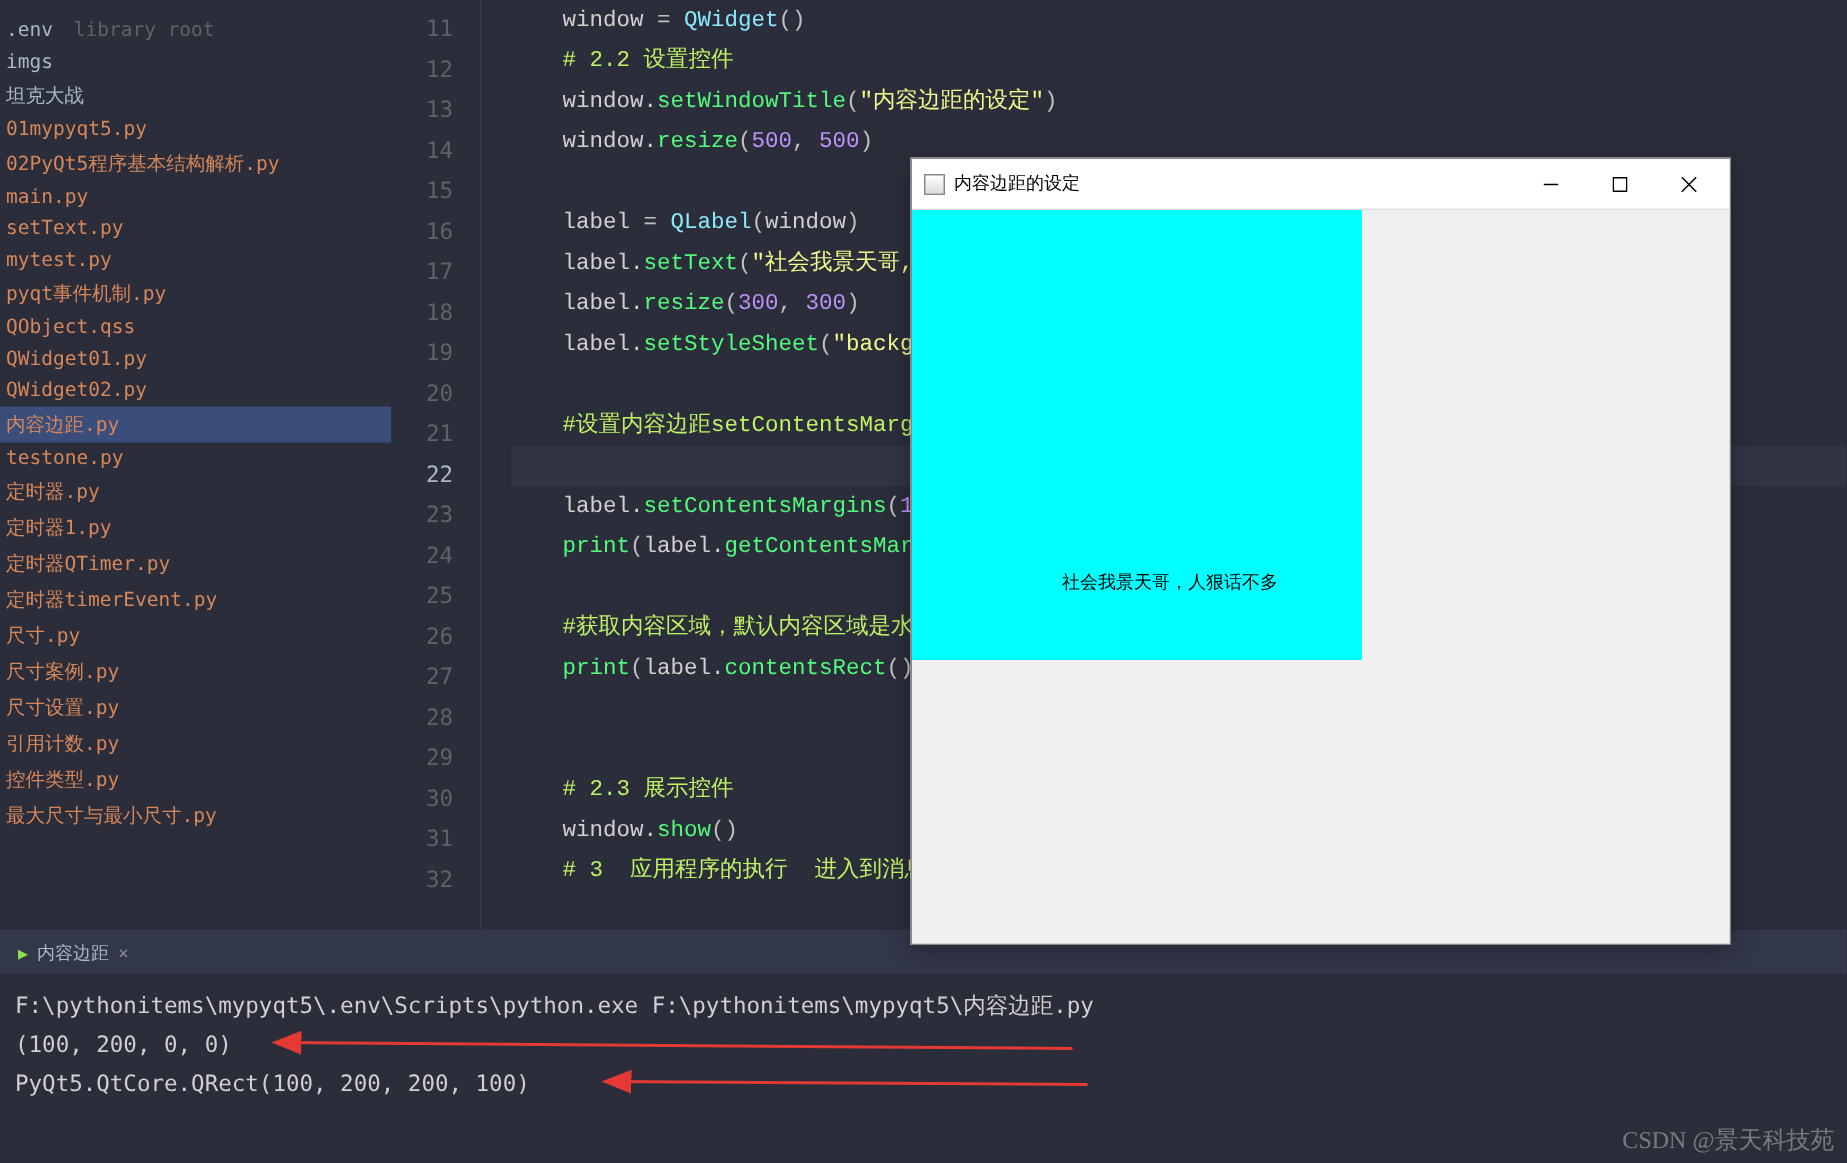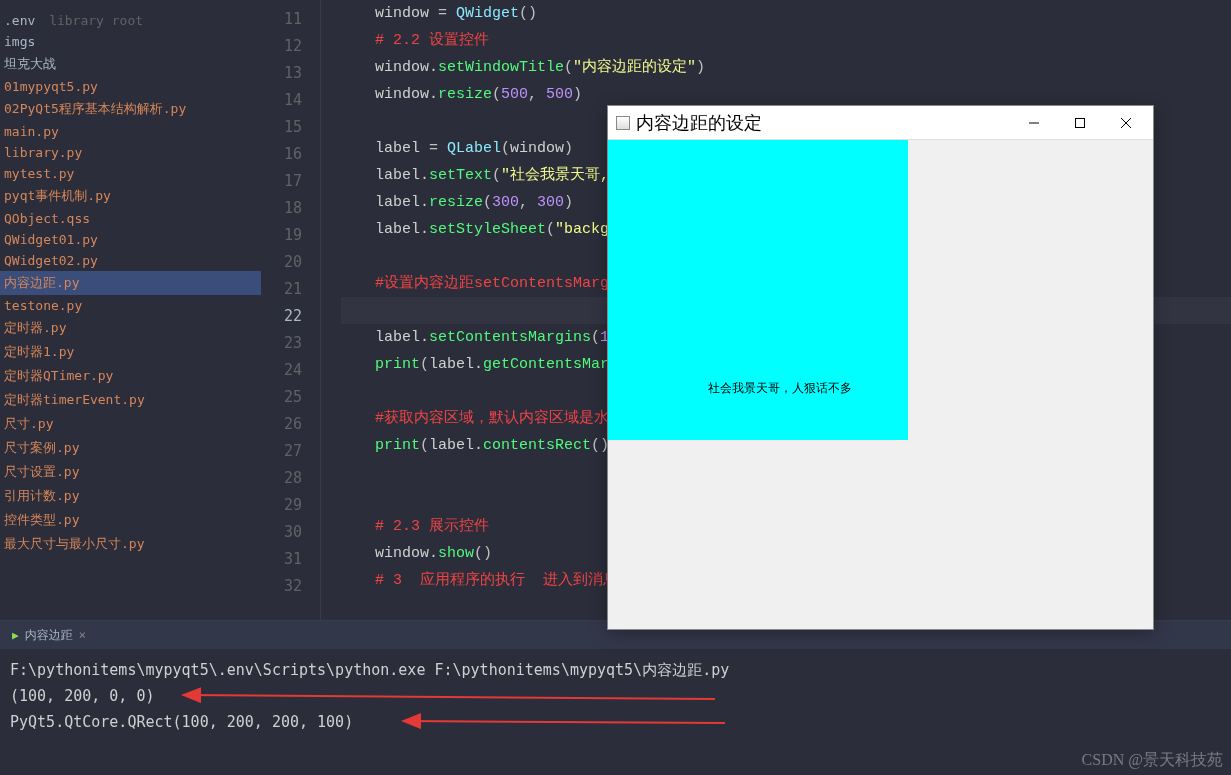--- a/index.html
+++ b/index.html
@@ -58,21 +58,21 @@
   white-space: pre;
 }
 .code .line { height: 27px; line-height: 27px; }
 .code .line.current { background: #323442; }
 .indent { display:inline-block; width: 34px; }
 .c-id { color: #d0d0d0; }
 .c-op { color: #c0c0c0; }
 .c-cls { color: #8be9fd; }
 .c-num { color: #bd93f9; }
 .c-str { color: #f1fa8c; }
-.c-cmt { color: #ef4444; }
+.c-cmt { color: #bef264; }
 .c-meth { color: #50fa7b; }
 .console-panel {
   height: 155px;
   background: #2b2d3a;
   border-top: 1px solid #383b4a;
 }
 .console-tabs {
   height: 28px;
   display: flex;
   align-items: center;
@@ -118,21 +118,21 @@
 }
 .titlebar {
   height: 34px;
   background: #fff;
   display: flex;
   align-items: center;
   justify-content: space-between;
   padding: 0 4px 0 8px;
   border-bottom: 1px solid #e0e0e0;
   color: #000;
-  font-size: 18px;
+  font-size: 12px;
 }
 .titlebar-left { display:flex; align-items:center; gap:6px;}
 .titlebar-icon {
   width: 14px; height: 14px;
   border: 1px solid #888;
   background: linear-gradient(#fff,#ddd);
 }
 .win-controls { display: flex; }
 .win-btn {
   width: 46px; height: 30px;
@@ -171,21 +171,21 @@
       <div class="sidebar-item gray">
         <span>.env</span>
         <span class="root-dim">library root</span>
       </div>
       <div id="sidebar-items">
           <div class="sidebar-item gray">imgs</div>
           <div class="sidebar-item gray">坦克大战</div>
           <div class="sidebar-item orange">01mypyqt5.py</div>
           <div class="sidebar-item orange">02PyQt5程序基本结构解析.py</div>
           <div class="sidebar-item orange">main.py</div>
-          <div class="sidebar-item orange">library.py</div>
+          <div class="sidebar-item orange">setText.py</div>
           <div class="sidebar-item orange">mytest.py</div>
           <div class="sidebar-item orange">pyqt事件机制.py</div>
           <div class="sidebar-item orange">QObject.qss</div>
           <div class="sidebar-item orange">QWidget01.py</div>
           <div class="sidebar-item orange">QWidget02.py</div>
           <div class="sidebar-item orange selected">内容边距.py</div>
           <div class="sidebar-item orange">testone.py</div>
           <div class="sidebar-item orange">定时器.py</div>
           <div class="sidebar-item orange">定时器1.py</div>
           <div class="sidebar-item orange">定时器QTimer.py</div>

